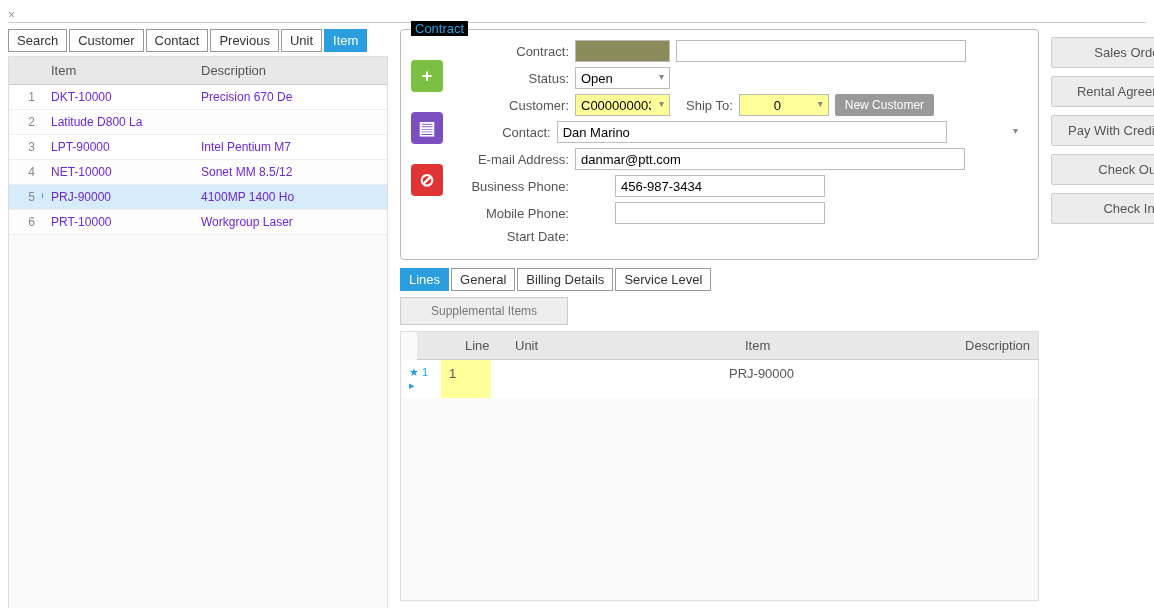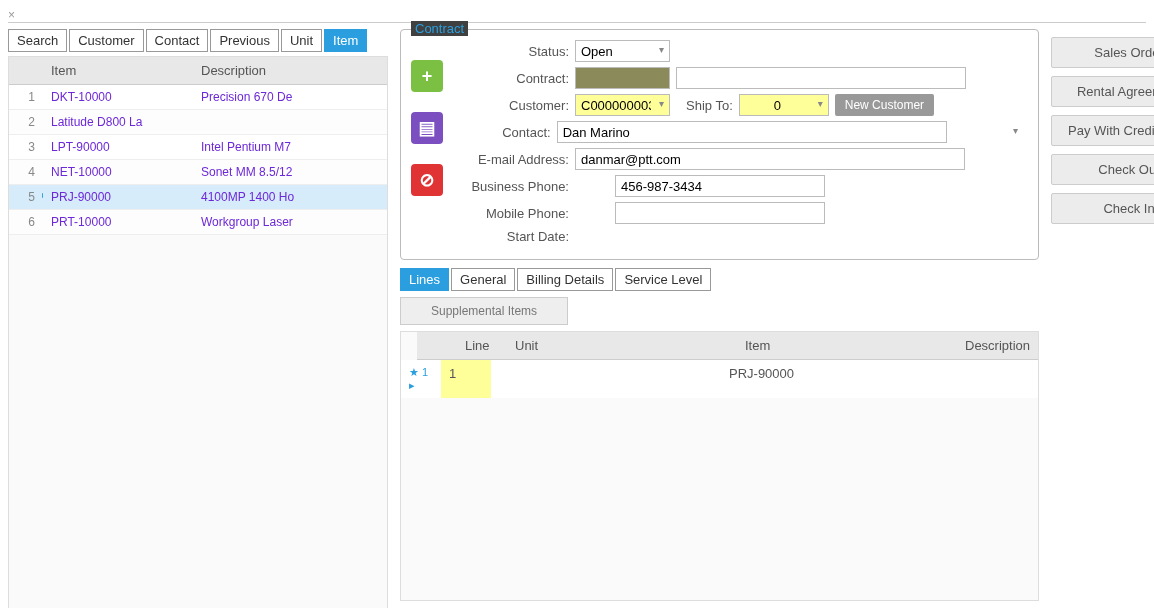--- a/index.html
+++ b/index.html
@@ -24,21 +24,21 @@
   .col-desc { flex: 1; }
   .item-row { display: flex; border-bottom: 1px solid #eee; background: #fff; }
   .item-row:nth-child(even) { background: #fdfdfd; }
   .item-row.selected { background: #d6ecfa; }
   .item-row .cell { padding: 5px 8px; color: #6d28d9; white-space: nowrap; overflow: hidden; }
   .item-row .col-num { color: #888; position: relative; }
   .item-row.selected .col-num::after { content: "▸"; color: #2a9ede; position: absolute; right: -4px; top: 4px; font-size: 10px; }
 
   .center-panel { flex: 1; }
   .fieldset { border: 1px solid #bbb; border-radius: 4px; padding: 10px 14px 10px 10px; position: relative; }
-  .legend { position: absolute; top: -9px; left: 10px; background: #404040; padding: 0 4px; color: #2a9ede; font-size: 13px; }
+  .legend { position: absolute; top: -9px; left: 10px; background: #000000; padding: 0 4px; color: #2a9ede; font-size: 13px; }
   .form-area { display: flex; gap: 10px; }
   .icon-col { display: flex; flex-direction: column; gap: 20px; padding-top: 20px; width: 40px; }
   .icon-box { width: 32px; height: 32px; border-radius: 4px; display: flex; align-items: center; justify-content: center; color: #fff; font-size: 18px; font-weight: bold; cursor: pointer; }
   .icon-plus { background: #7bc043; }
   .icon-cal { background: #7b4fc0; }
   .icon-stop { background: #e03333; }
 
   .form-rows { flex: 1; }
   .frow { display: flex; align-items: center; margin-bottom: 5px; gap: 6px; }
   .flabel { width: 108px; text-align: right; color: #555; font-size: 13px; }
@@ -140,27 +140,27 @@
     <div class="fieldset">
       <span class="legend">Contract</span>
       <div class="form-area">
         <div class="icon-col">
           <div class="icon-box icon-plus">+</div>
           <div class="icon-box icon-cal">▤</div>
           <div class="icon-box icon-stop">⊘</div>
         </div>
         <div class="form-rows">
           <div class="frow">
-            <span class="flabel">Status:</span>
-            <span class="select-wrap"><input class="finput short" value="Open" style=""></span>
-          </div>
-          <div class="frow">
             <span class="flabel">Contract:</span>
             <input class="finput short masked" value="" style="">
             <input class="finput long" style="">
+          </div>
+          <div class="frow">
+            <span class="flabel">Status:</span>
+            <span class="select-wrap"><input class="finput short" value="Open" style=""></span>
           </div>
           <div class="frow">
             <span class="flabel">Customer:</span>
             <span class="select-wrap"><input class="finput short yellow" value="C000000003" style=""></span>
             <span class="sub-label">Ship To:</span>
             <span class="select-wrap"><input class="finput yellow" style="width: 90px; text-align: center;" value="0"></span>
             <button class="btn-inline">New Customer</button>
           </div>
           <div class="frow">
             <span class="flabel">Contact:</span>

